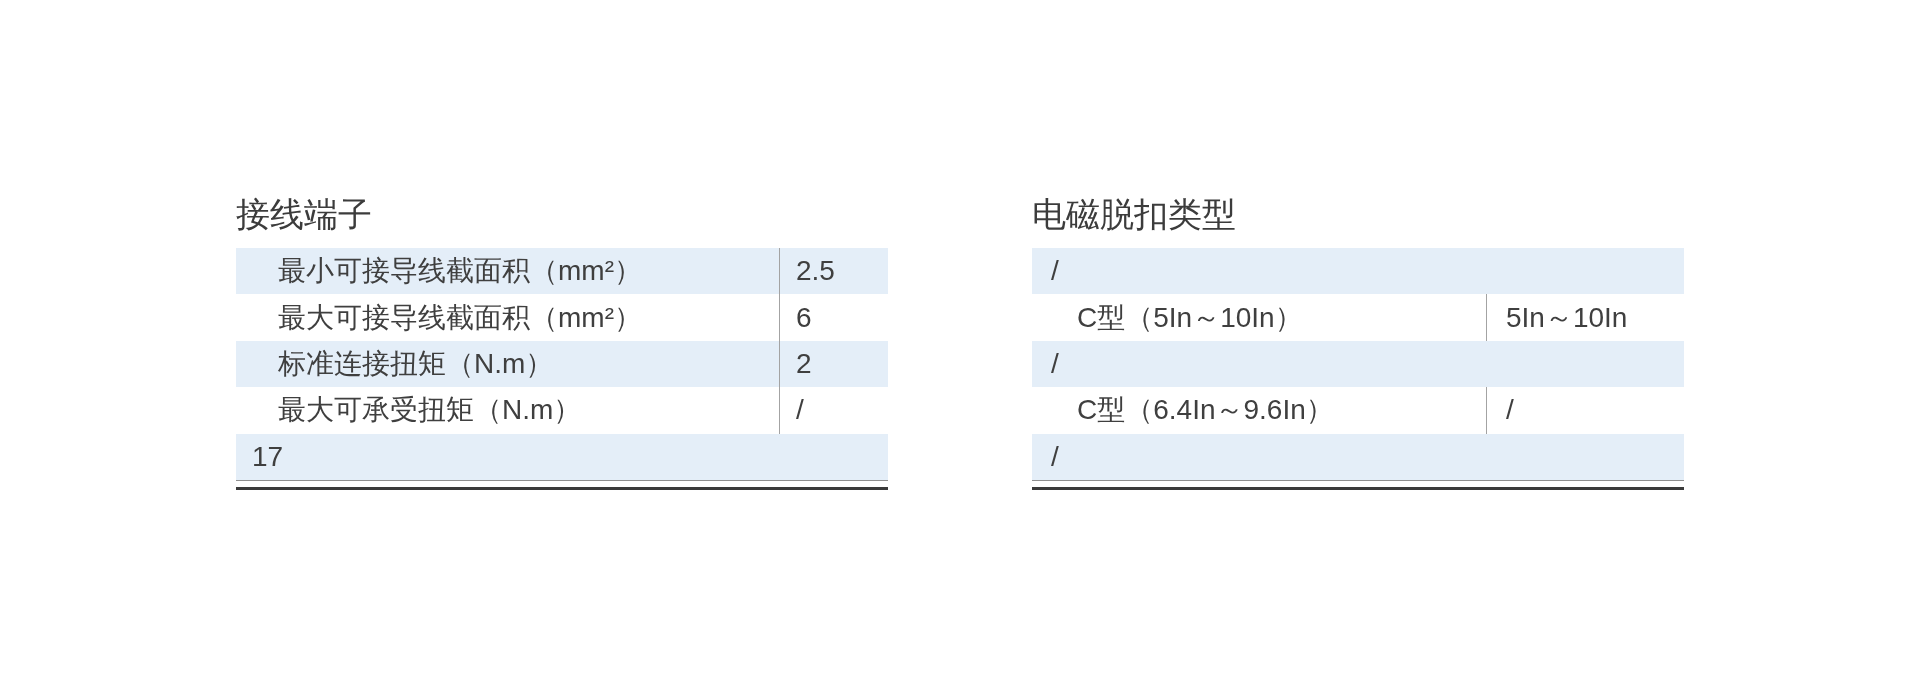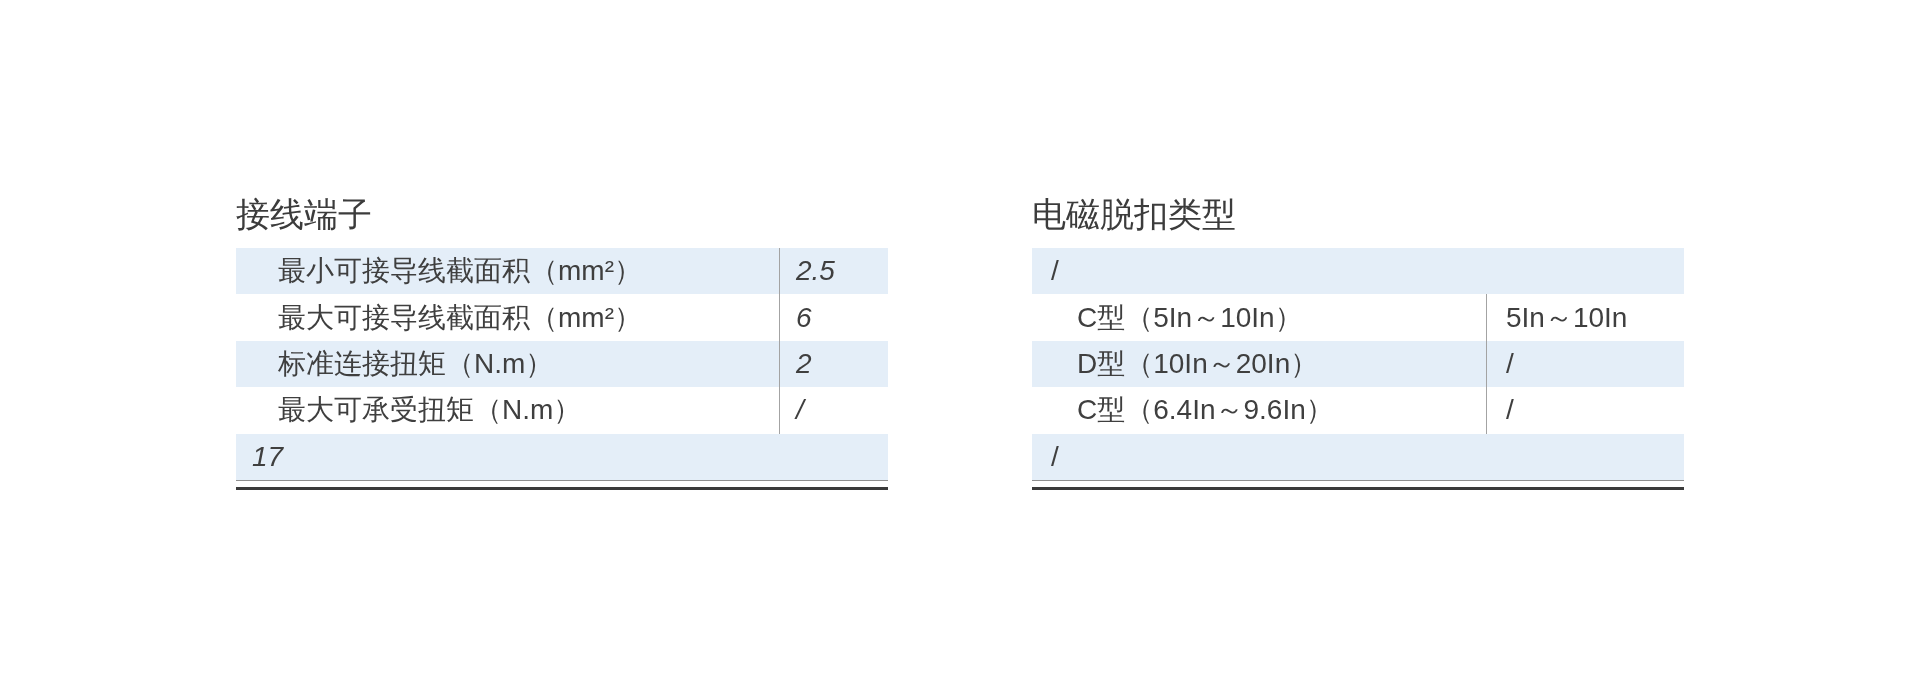--- a/index.html
+++ b/index.html
@@ -46,21 +46,21 @@
     white-space: nowrap;
     overflow: hidden;
   }
   .cell-label {
     border-right: 1px solid #a3a3a3;
   }
   .cell-value {
     flex: 1 1 auto;
   }
   .spec-section--left  .cell-label { flex: 0 0 544px; padding-left: 42px; }
-  .spec-section--left  .cell-value { padding-left: 16px; font-style: italic; }
+  .spec-section--left  .cell-value { padding-left: 16px; }
   .spec-section--right .cell-label { flex: 0 0 455px; padding-left: 45px; }
   .spec-section--right .cell-value { padding-left: 19px; }
   .thick-rule {
     height: 3px;
     background: #3a3a3a;
     margin-top: 6px;
   }
 </style>
 </head>
 <body>
@@ -95,21 +95,20 @@
   <h2 class="spec-title">电磁脱扣类型</h2>
   <div class="tbl">
       <div class="row">
         <div class="cell cell-value">/</div>
       </div>
       <div class="row">
         <div class="cell cell-label">C型（5In～10In）</div>
         <div class="cell cell-value">5In～10In</div>
       </div>
       <div class="row">
-        <div class="cell cell-label">D型（10In～20In）</div>
         <div class="cell cell-value">/</div>
       </div>
       <div class="row">
         <div class="cell cell-label">C型（6.4In～9.6In）</div>
         <div class="cell cell-value">/</div>
       </div>
       <div class="row">
         <div class="cell cell-value">/</div>
       </div>
     </div>

